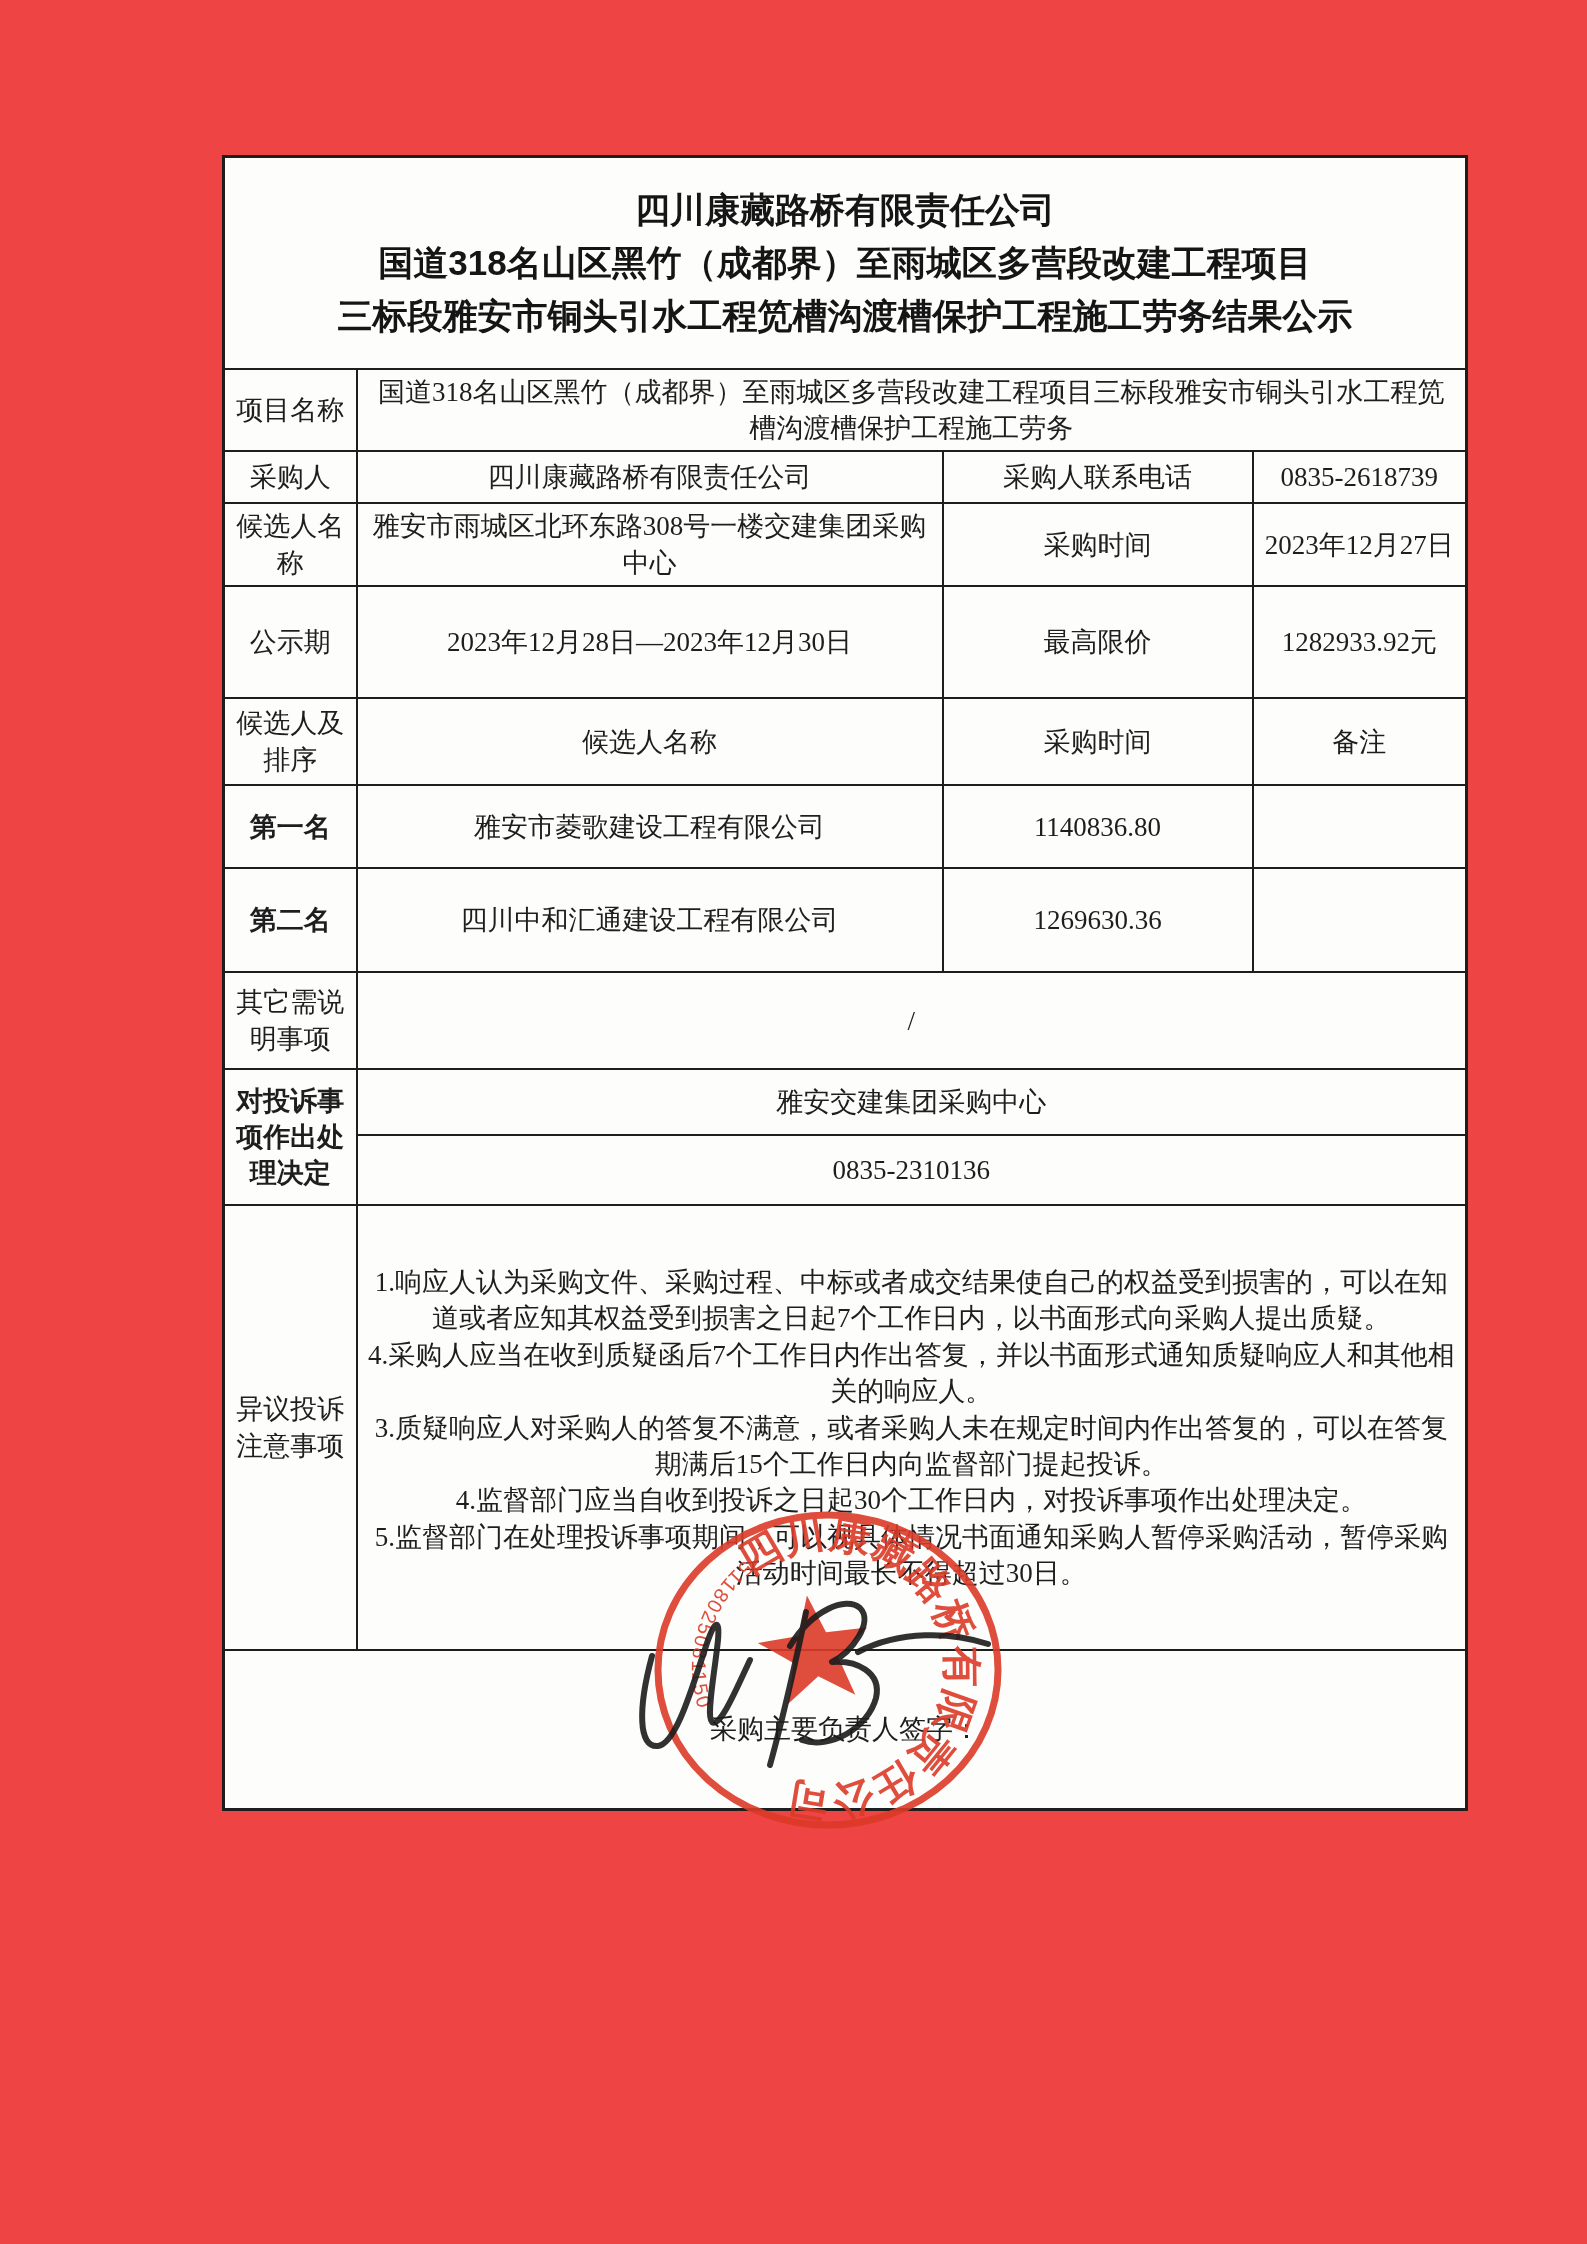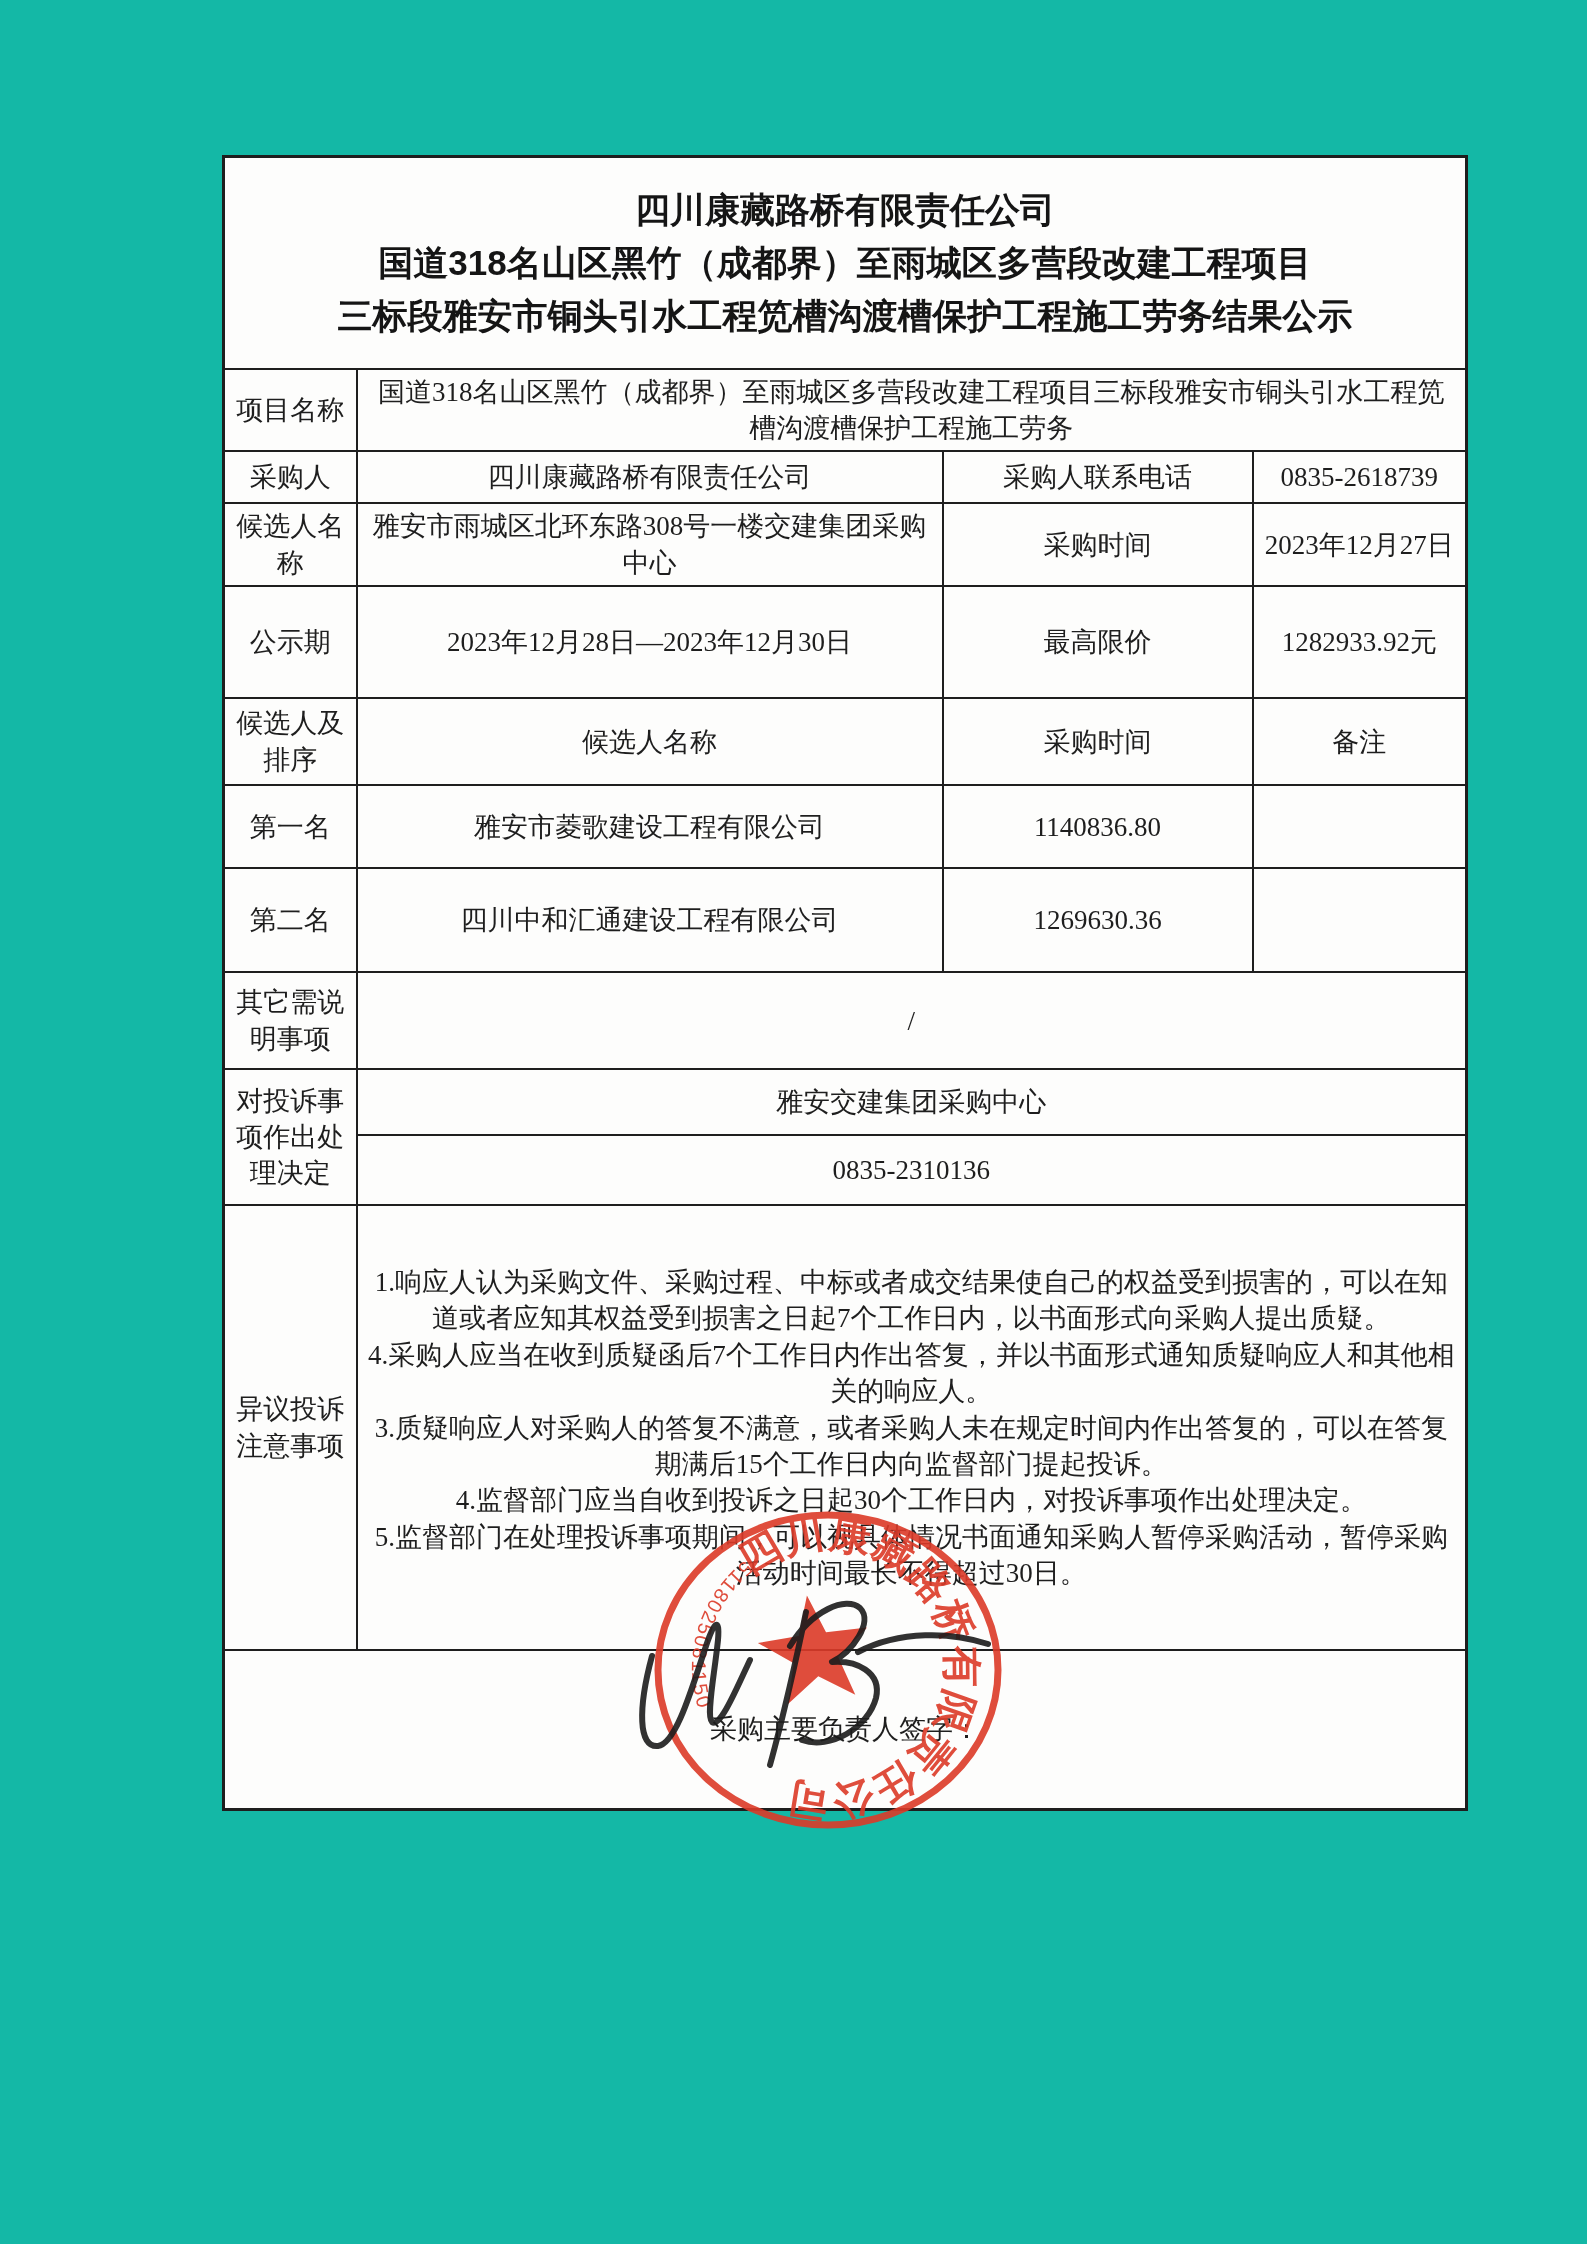--- a/index.html
+++ b/index.html
@@ -1,19 +1,19 @@
 <!DOCTYPE html>
 <html><head>
 <meta charset="utf-8">
 <style>
   html,body{margin:0;padding:0;}
   .page{
     position:relative;
     width:1587px;height:2244px;
-    background:#14b8a6;
+    background:#ef4444;
     font-family:"Liberation Serif", serif;
     color:#1e1e1e;
     overflow:hidden;
   }
   table.doc{
     position:absolute;left:222px;top:155px;
     width:1243px;
     border-collapse:collapse;table-layout:fixed;
     border:3px solid #1e1e1e;
     background:#fdfdfc;
@@ -35,21 +35,21 @@
   }
   .title-line{
     font-family:"Liberation Sans", sans-serif;
     font-weight:bold;
     font-size:35px;
     line-height:53px;
     text-align:center;
     color:#151515;
   }
   td.lab{padding:4px 14px;text-align:left;}
-  td.lab-c{padding:4px 14px;text-align:center;}
+  td.lab-c{padding:4px 14px;text-align:center;font-weight:bold;}
   td.val-l{text-align:left;padding:6px 12px;font-size:26px;line-height:36px;}
   td.objection-cell{
     vertical-align:top;
     text-align:justify;
     padding:70px 12px 0 14px;
     font-size:26.5px;
     line-height:38.5px;
   }
   td.sig-cell{
     text-align:left;

